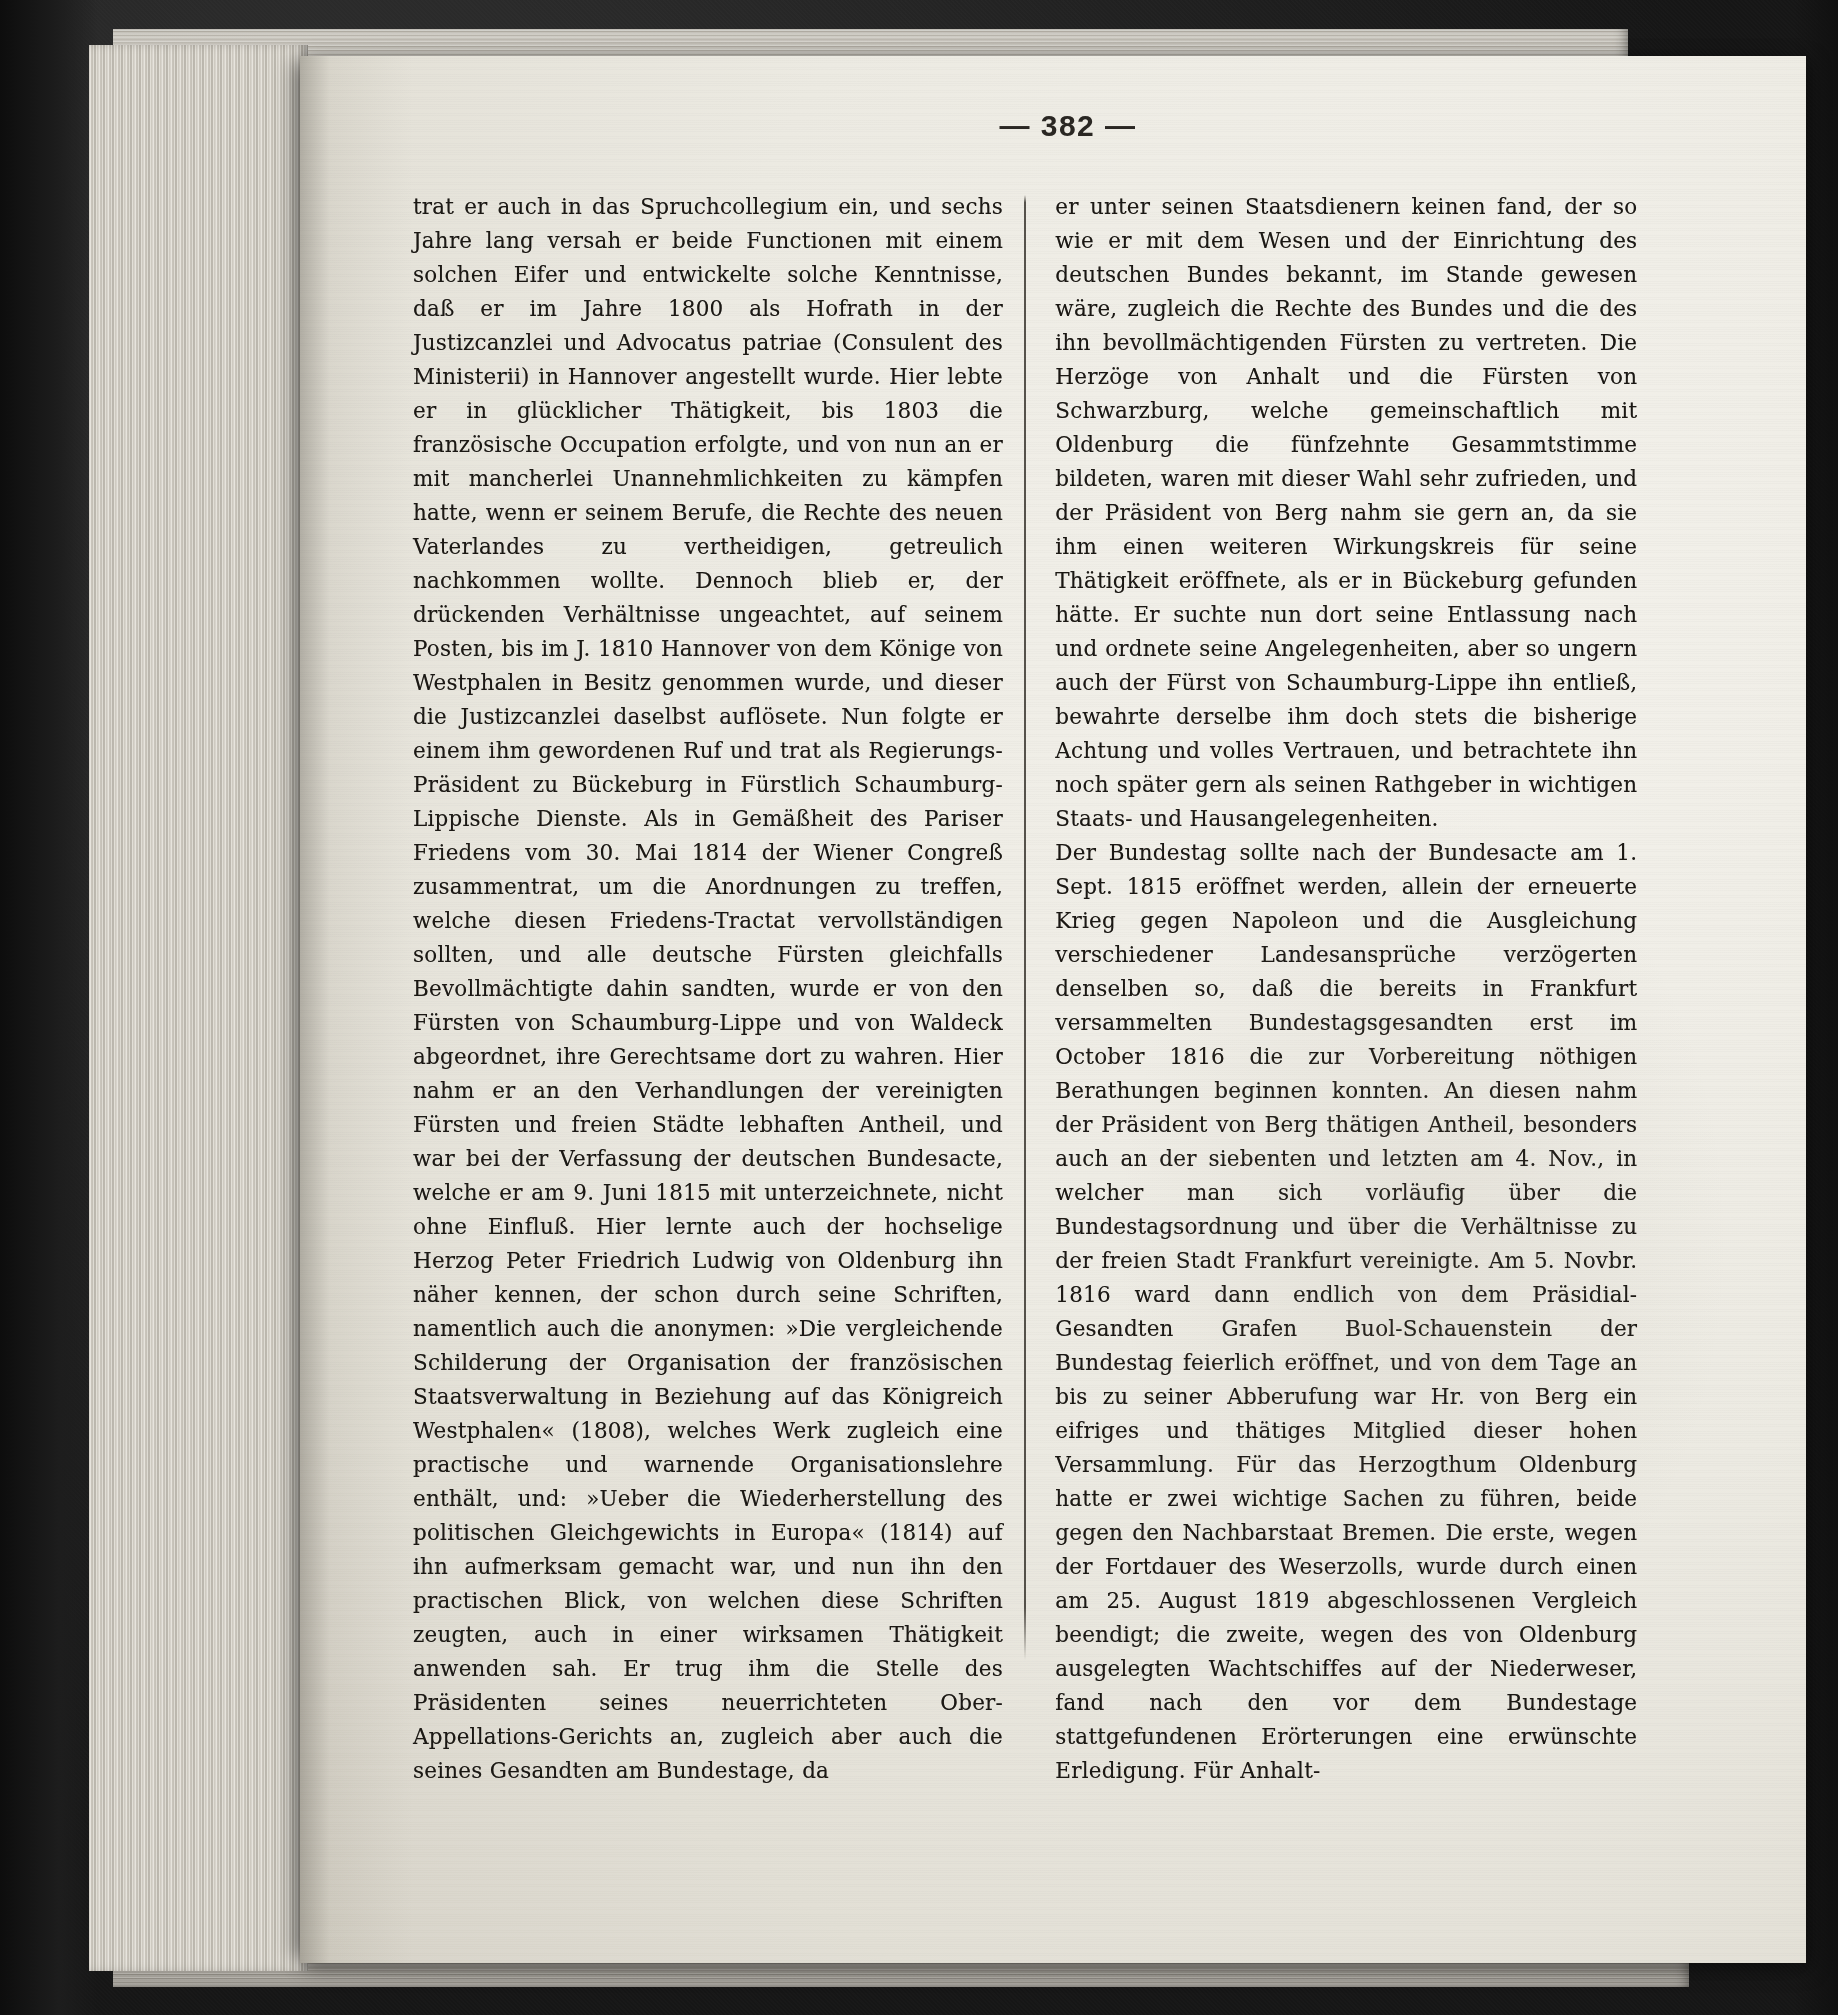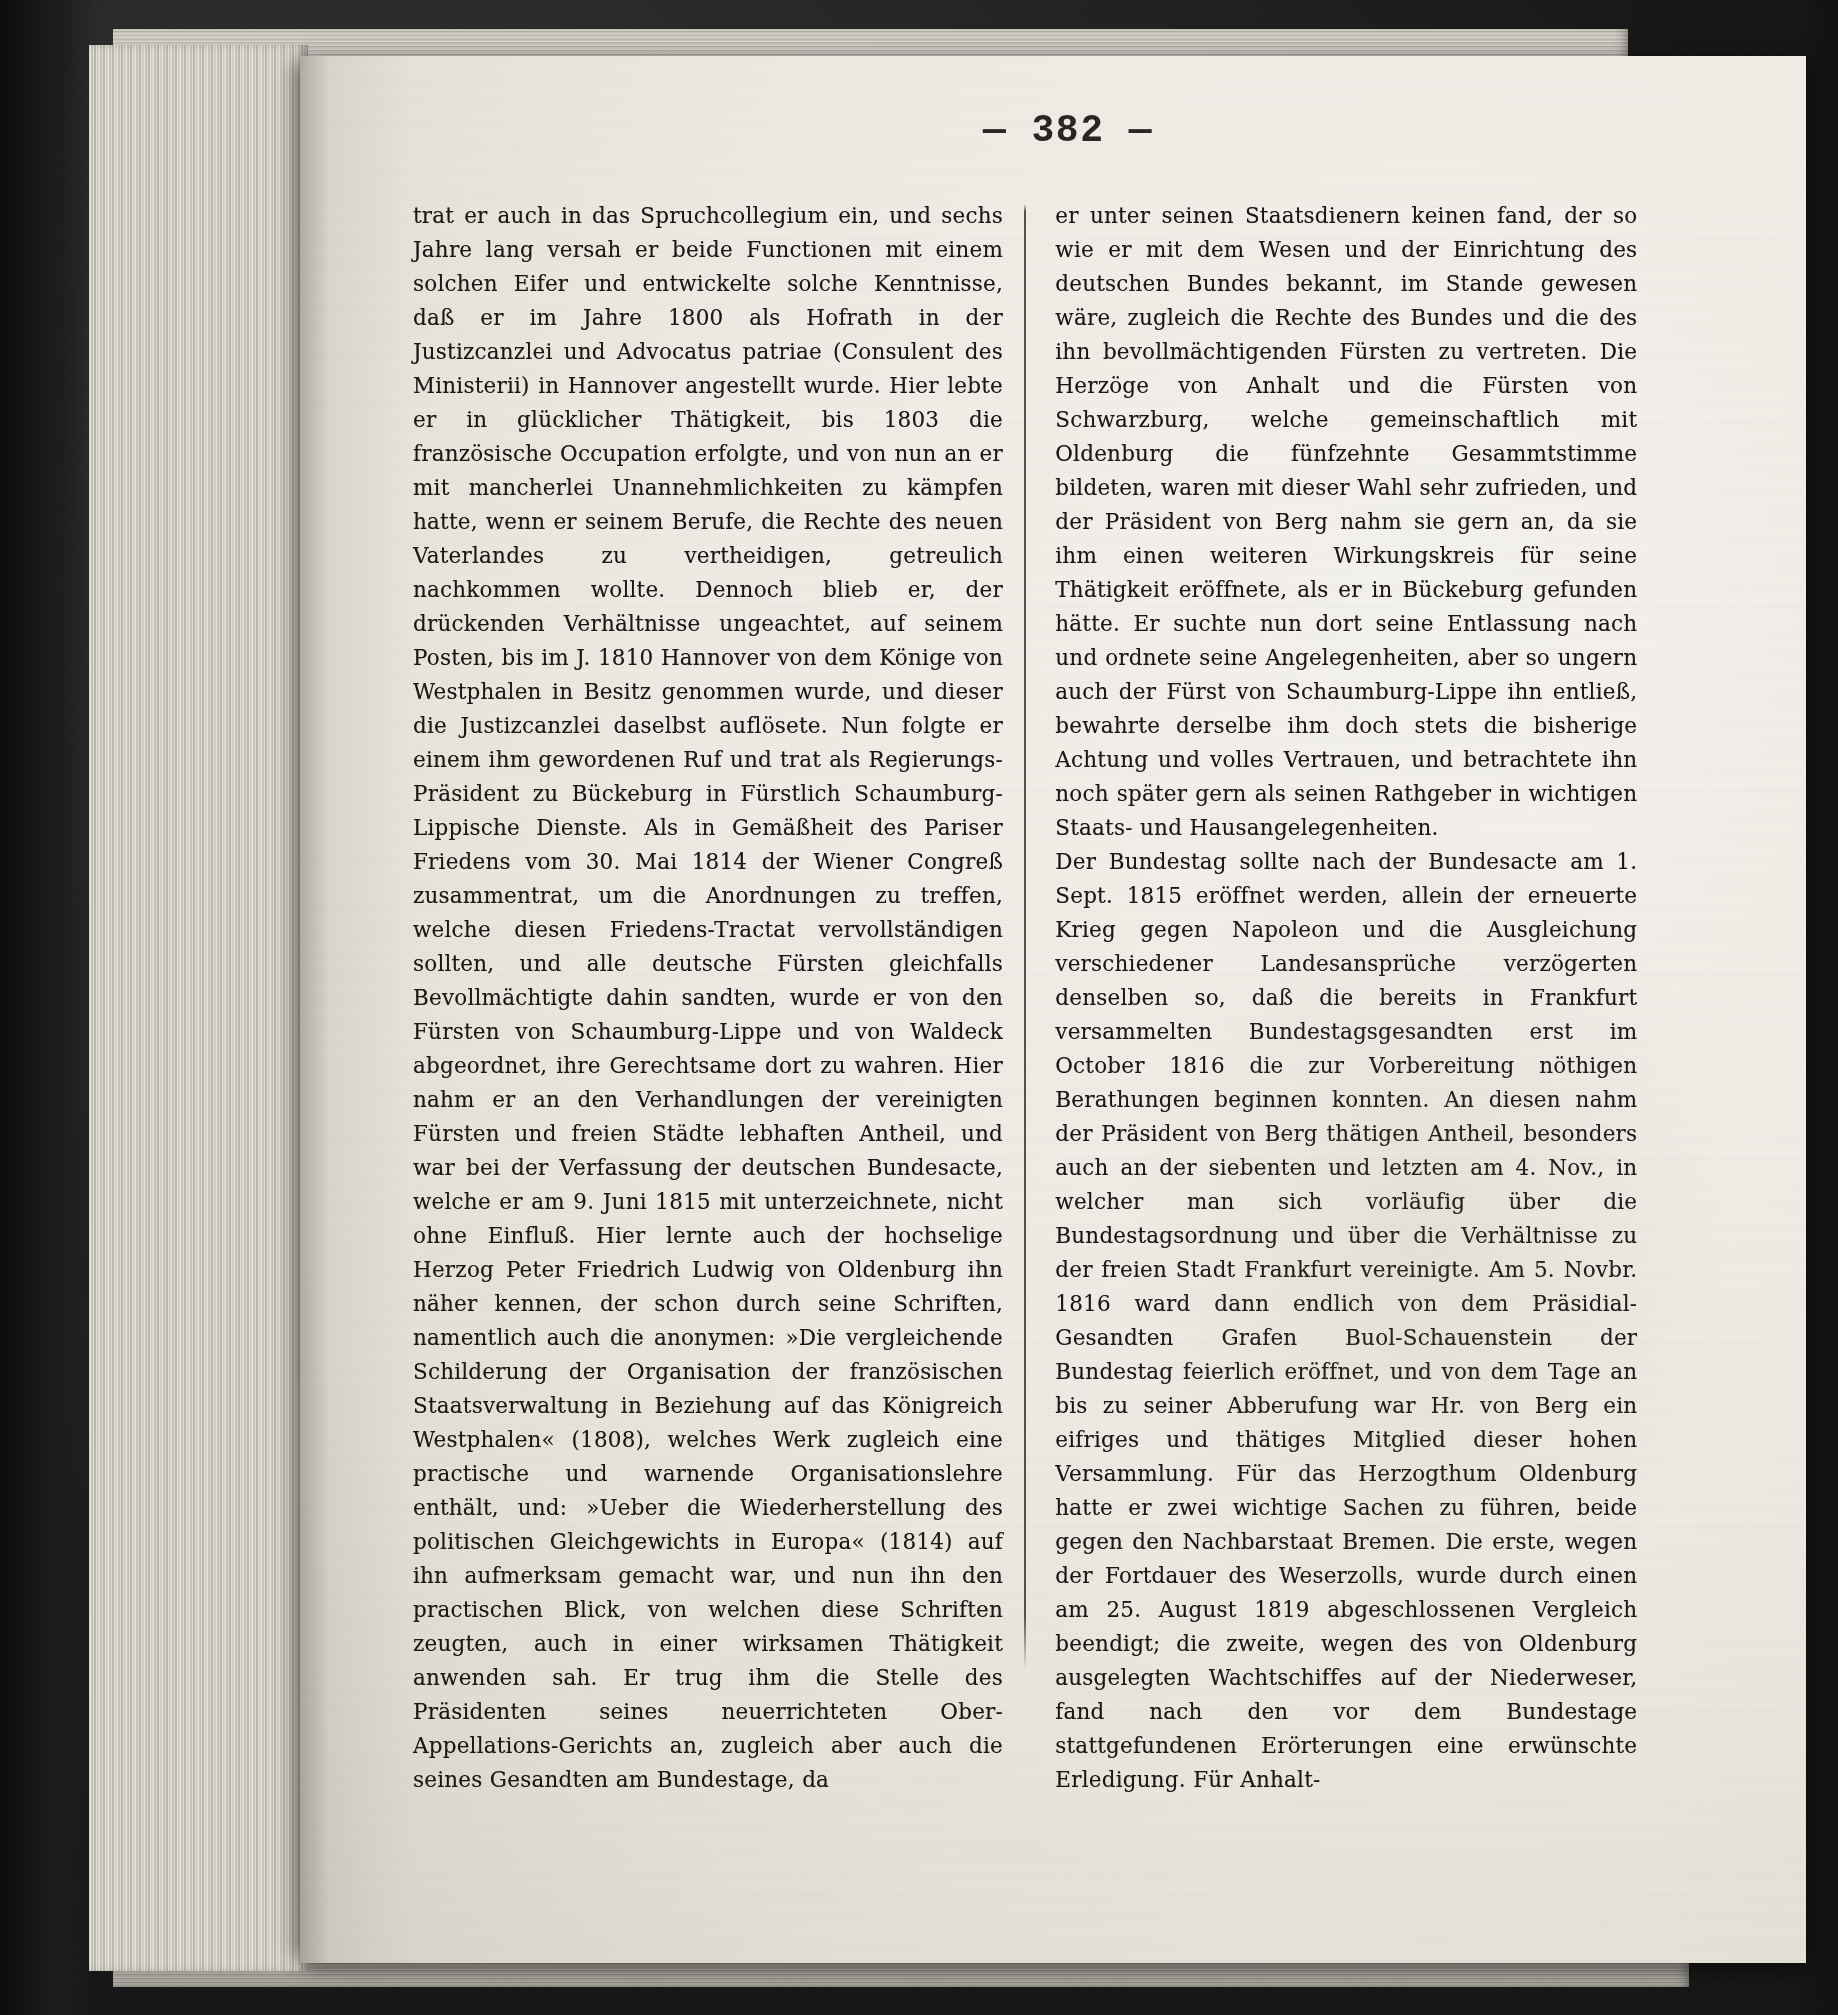--- a/index.html
+++ b/index.html
@@ -107,26 +107,26 @@
   .page-inner {
     position: absolute;
     left: 113px;
     top: 53px;
     right: 83px;
     bottom: 45px;
   }
 
   .page-number {
     text-align: center;
-    font-size: 38px;
+    font-size: 30px;
     font-weight: bold;
     letter-spacing: 1.5px;
     color: #2a2723;
     margin: 0 0 47px 0;
-    font-family: Liberation Mono, monospace;
+    font-family: Liberation Sans, sans-serif;
   }
 
   .columns {
     display: flex;
     gap: 0;
     align-items: flex-start;
   }
   .col {
     width: 611px;
     box-sizing: border-box;

